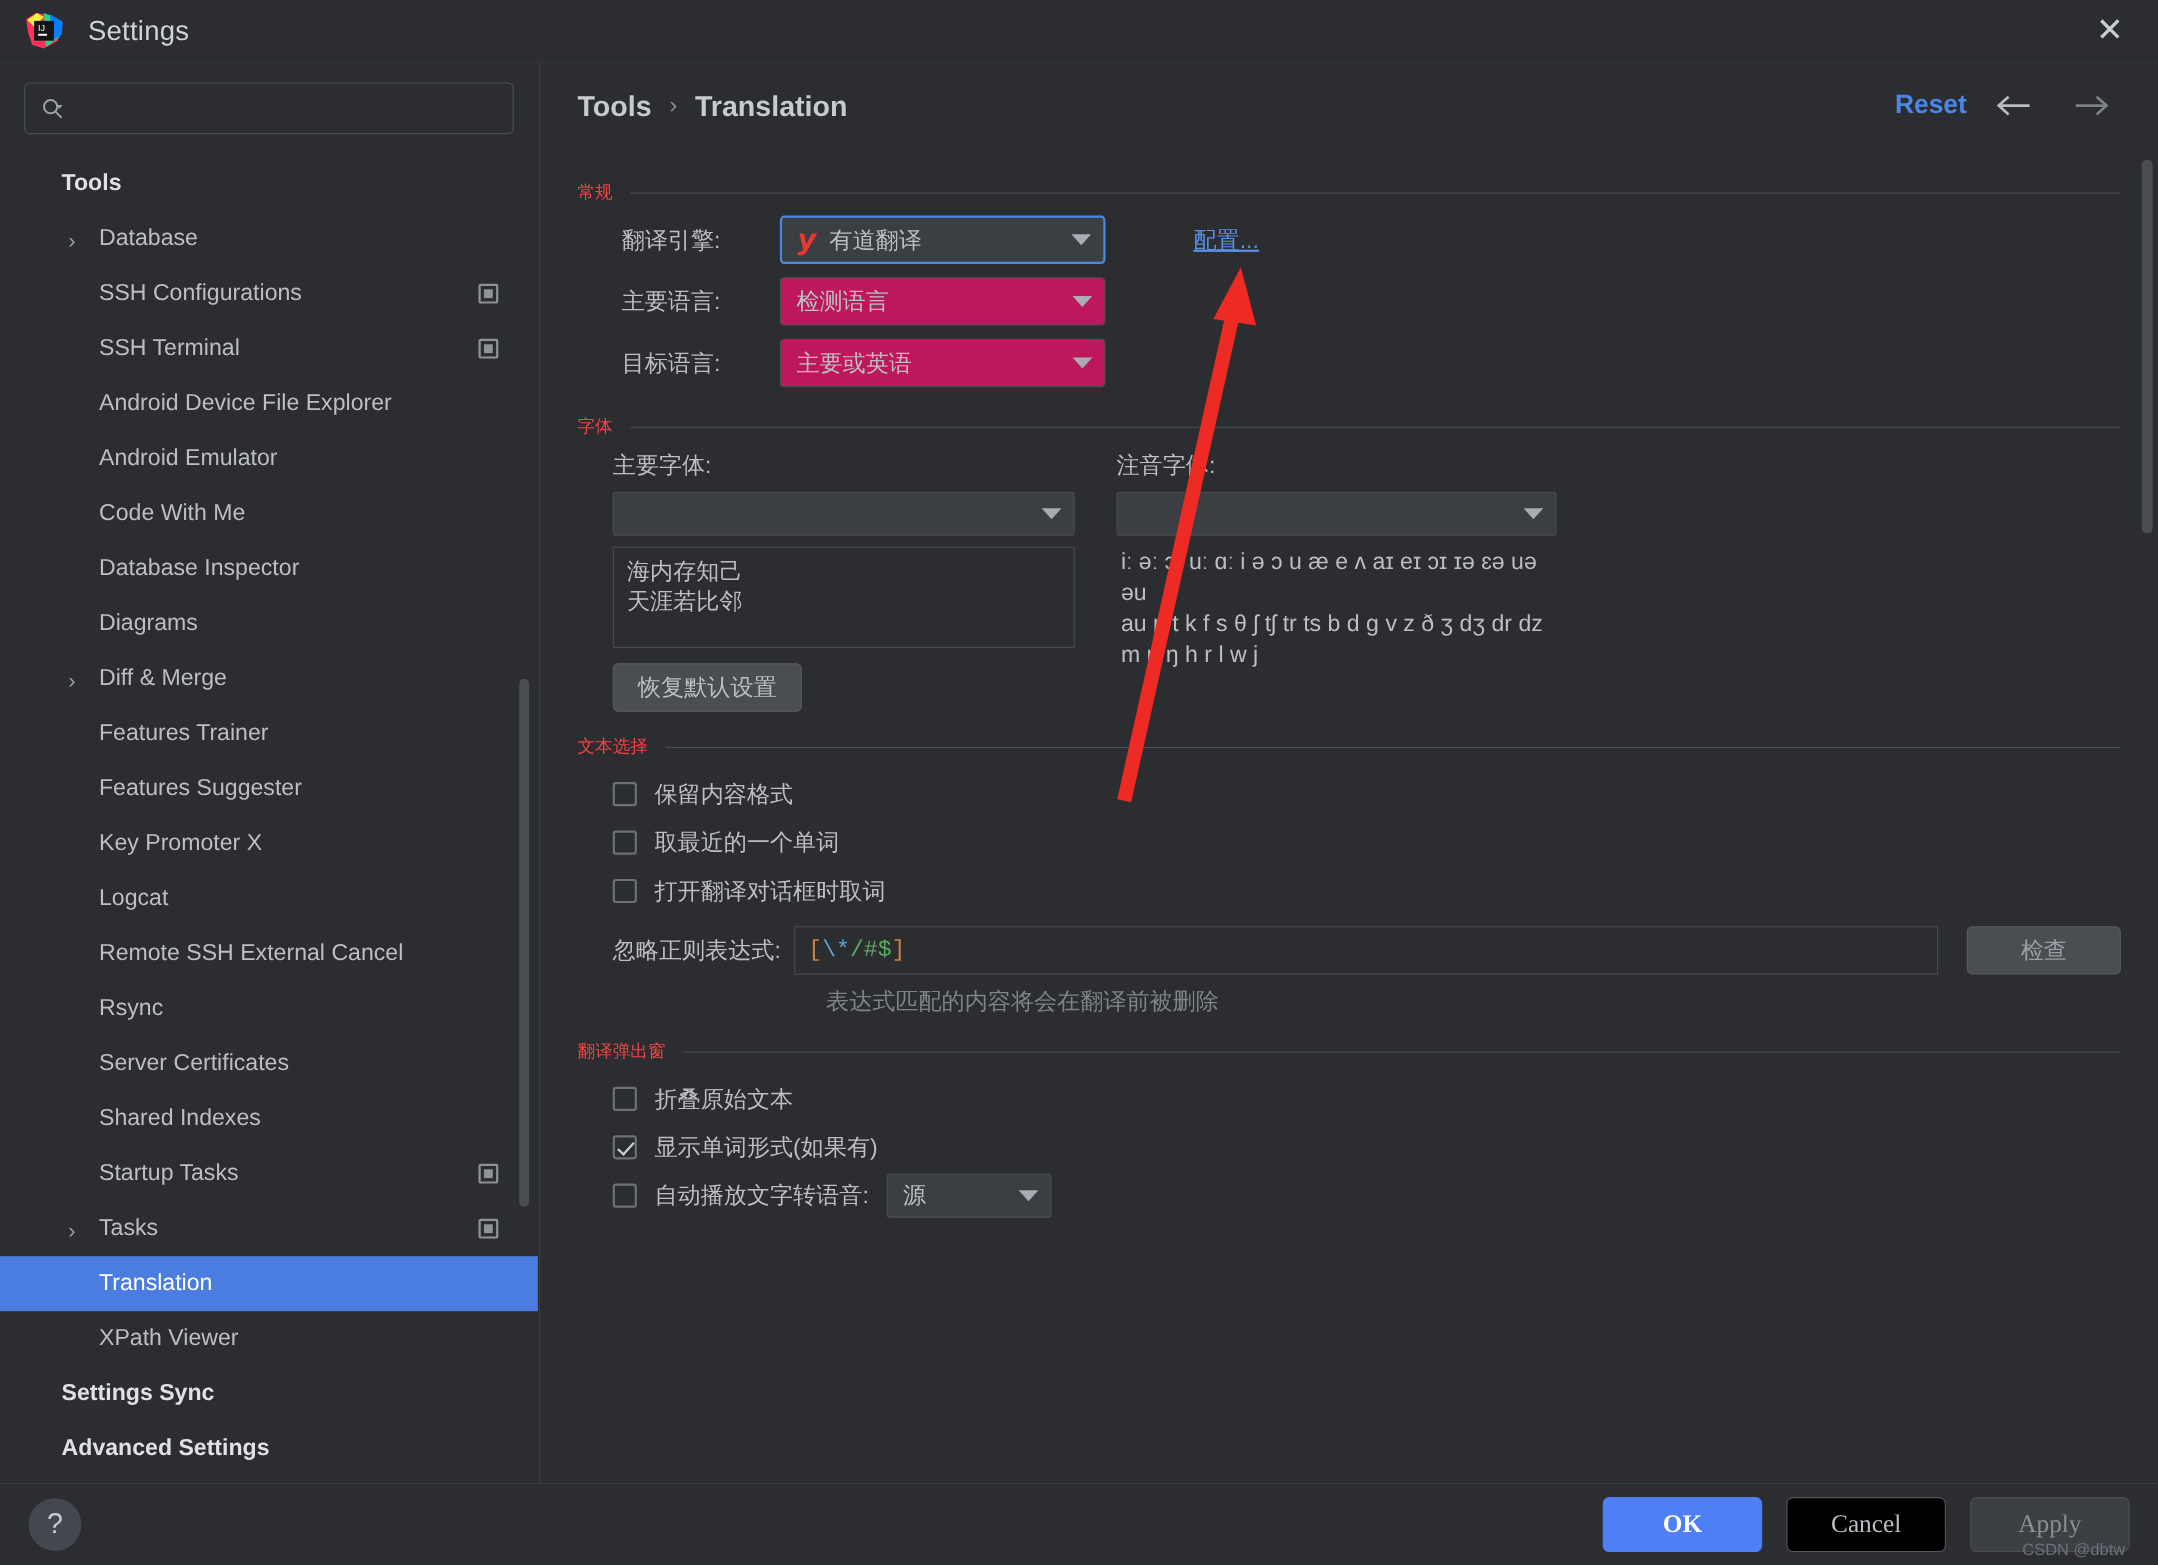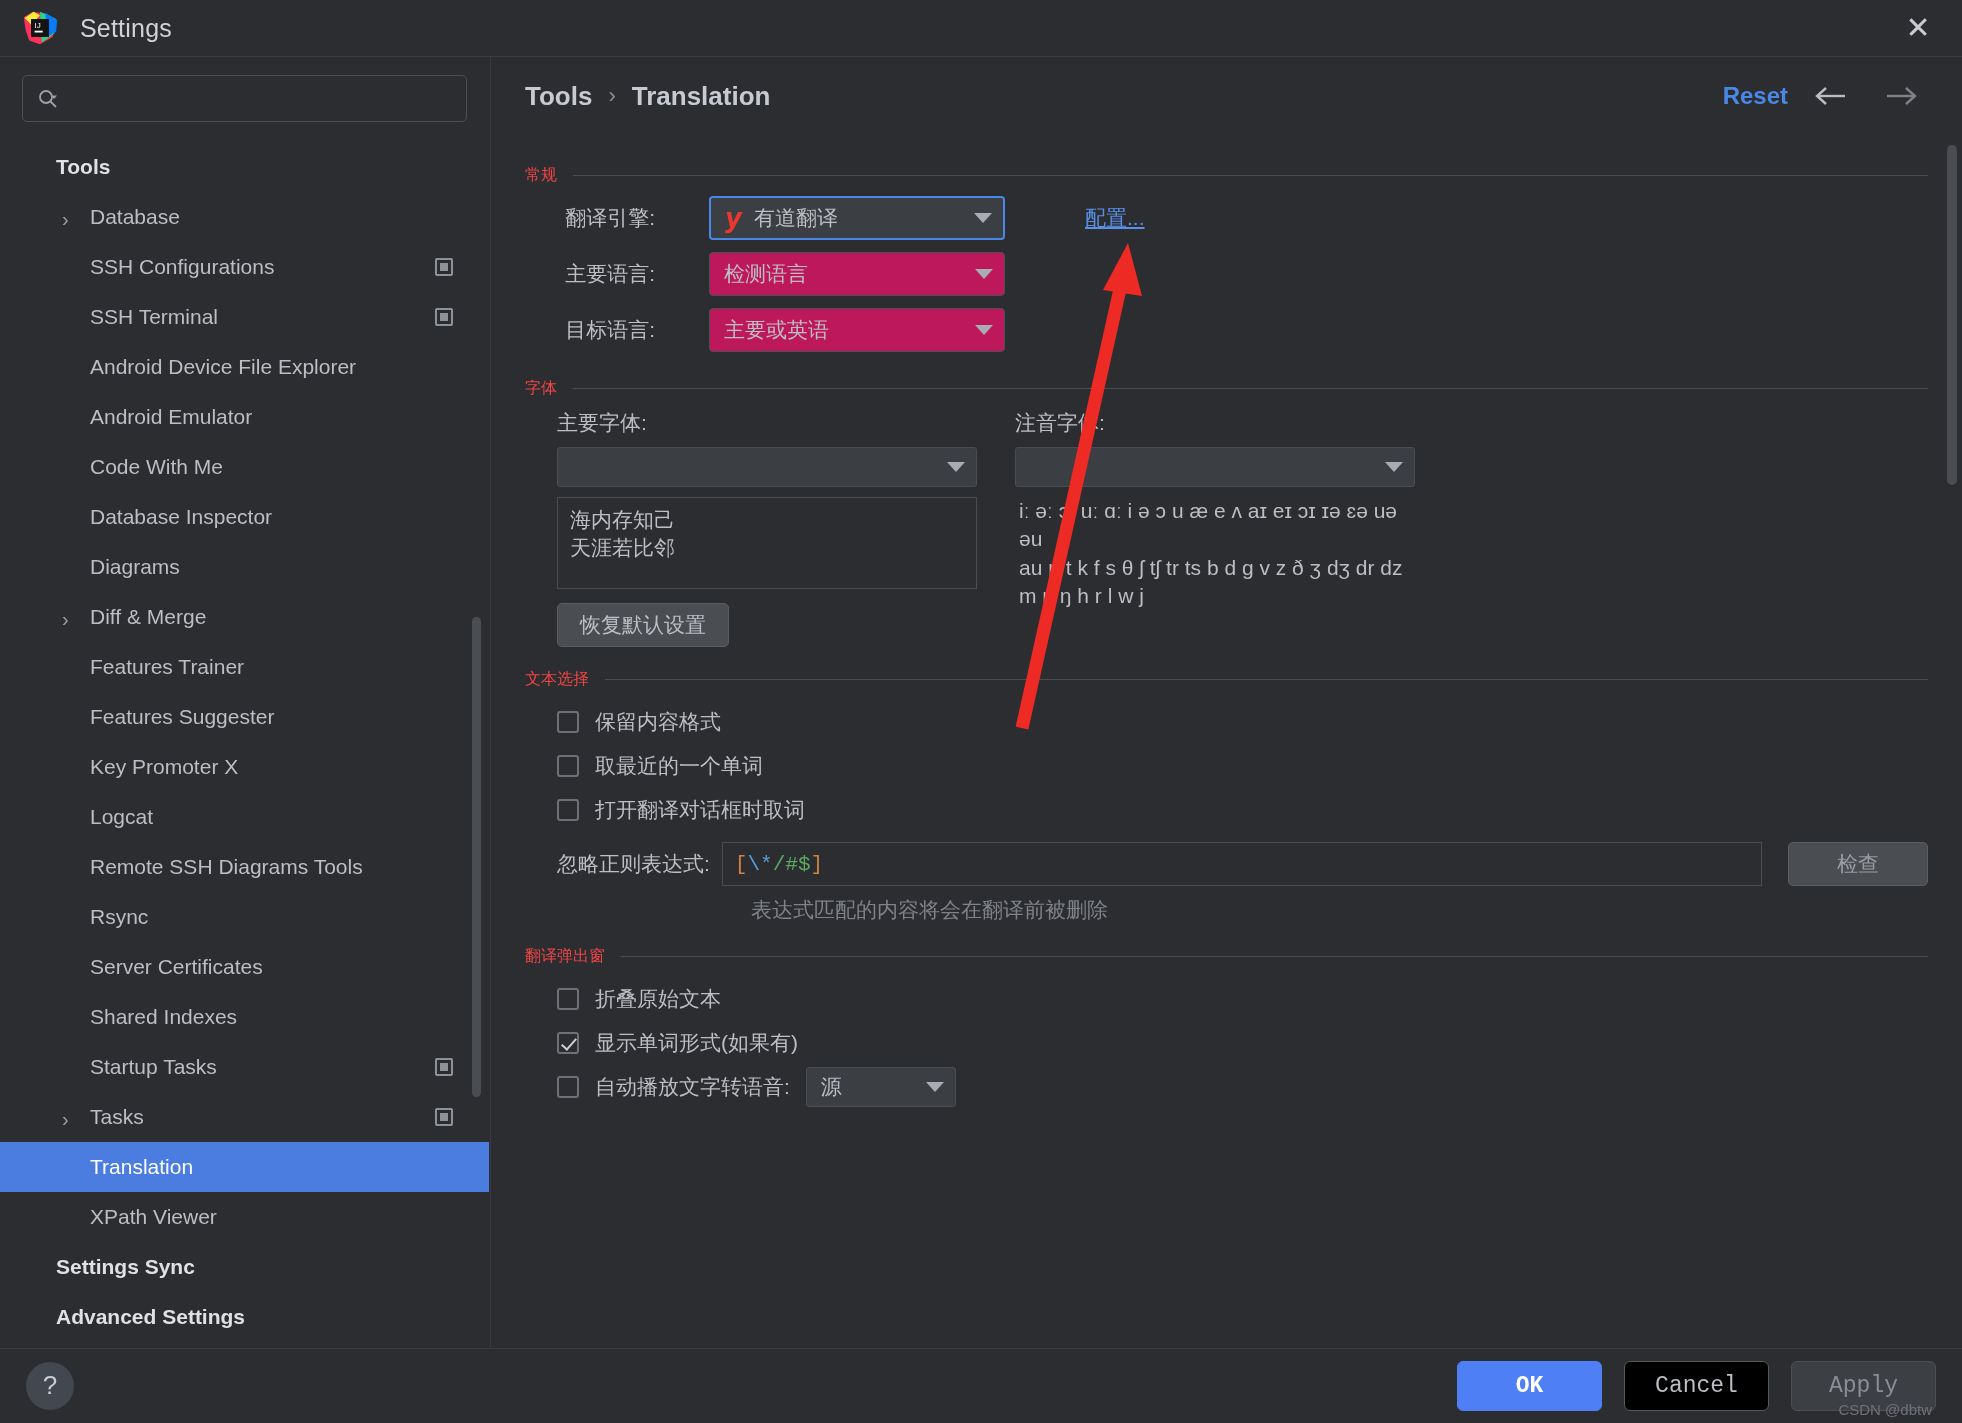--- a/index.html
+++ b/index.html
@@ -190,21 +190,21 @@
   }
   .help-btn {
     width: 48px; height: 48px; border-radius: 50%; background: #434750;
     display: flex; align-items: center; justify-content: center;
     color: #c8cbd1; font-size: 26px; cursor: pointer;
   }
   .foot-btns { margin-left: auto; display: flex; gap: 22px; align-items: center; }
   .fbtn {
     height: 50px; min-width: 145px; border-radius: 6px; font-size: 23px;
     display: flex; align-items: center; justify-content: center; cursor: pointer;
-    font-family: Liberation Mono, monospace;
+    font-family: Liberation Serif, serif;
   }
   .fbtn.ok { background: #4f7ff5; color: #fff; font-weight: bold; border: 1px solid #4f7ff5; }
   .fbtn.plain { background: #000000; color: #bcbec4; border: 1px solid #55585d; }
   .fbtn.disabled { background: #3c3f44; color: #8b8e94; border: 1px solid #4b4e53; }
   .watermark {
     position: absolute; right: 30px; bottom: 4px; font-size: 15px; color: #6e7178;
   }
 
   
   .annot { position: absolute; left: 0; top: 0; width: 1962px; height: 1423px; pointer-events: none; }
@@ -290,21 +290,21 @@
           <div class="tree-row child">
             <span class="label">Features Suggester</span>
           </div>
           <div class="tree-row child">
             <span class="label">Key Promoter X</span>
           </div>
           <div class="tree-row child">
             <span class="label">Logcat</span>
           </div>
           <div class="tree-row child">
-            <span class="label">Remote SSH Diagrams Tools</span>
+            <span class="label">Remote SSH External Cancel</span>
           </div>
           <div class="tree-row child">
             <span class="label">Rsync</span>
           </div>
           <div class="tree-row child">
             <span class="label">Server Certificates</span>
           </div>
           <div class="tree-row child">
             <span class="label">Shared Indexes</span>
           </div>

